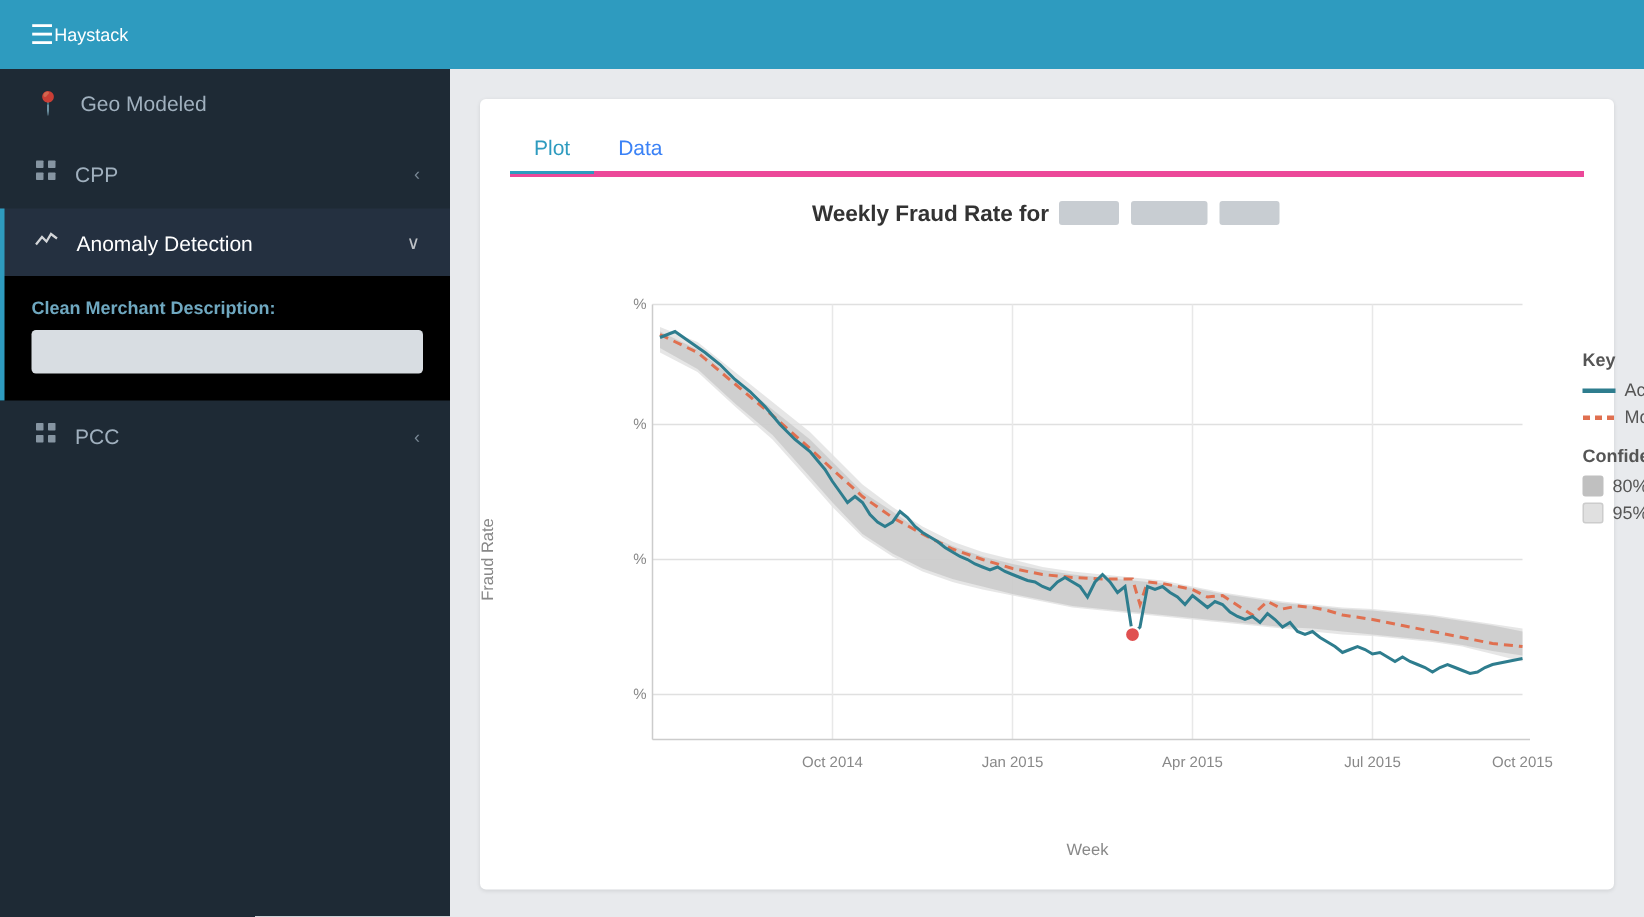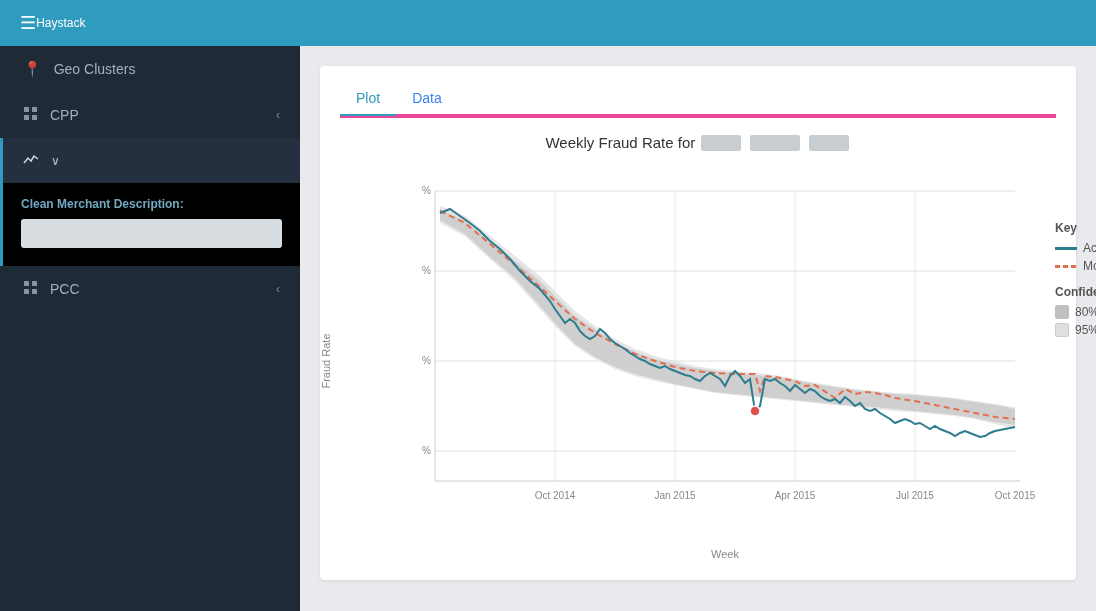--- a/index.html
+++ b/index.html
@@ -118,22 +118,22 @@
     }
     .tab.active {
       color: #2e9bbf;
       border-bottom-color: #2e9bbf;
     }
 
     
     .chart-title {
       text-align: center;
       font-size: 15px;
-      font-weight: 400;
-      margin-bottom: 10px;
+      font-weight: 700;
+      margin-bottom: 22px;
       color: #333;
     }
     .chart-title-blur {
       display: inline-block;
       background: #c8cdd2;
       color: transparent;
       border-radius: 2px;
       padding: 0 4px;
       margin: 0 2px;
       font-size: 14px;
@@ -209,21 +209,21 @@
   <span class="hamburger-icon">☰</span>
   <div class="header-title">Haystack</div>
 </div>
 
 <div class="main-layout">
 
   <nav class="sidebar">
 
     <div class="sidebar-item">
       <span class="item-icon">📍</span>
-      <span class="item-label">Geo Clusters</span>
+      <span class="item-label">Geo Modeled</span>
     </div>
 
     <div class="sidebar-item">
       <span class="item-icon">
         <svg width="15" height="15" viewBox="0 0 15 15" fill="none">
             <rect x="1" y="1" width="5" height="5" rx="0.5" fill="#a0b0be"></rect>
             <rect x="9" y="1" width="5" height="5" rx="0.5" fill="#a0b0be"></rect>
             <rect x="1" y="9" width="5" height="5" rx="0.5" fill="#a0b0be"></rect>
             <rect x="9" y="9" width="5" height="5" rx="0.5" fill="#a0b0be"></rect>
           </svg>
@@ -231,20 +231,21 @@
       <span class="item-label">CPP</span>
       <span class="chevron">‹</span>
     </div>
 
     <div class="sidebar-item active">
       <span class="item-icon">
         <svg width="16" height="13" viewBox="0 0 16 13" fill="none">
             <polyline points="1,10 5,5 8,8 11,3 15,6" stroke="#fff" stroke-width="1.5" fill="none"></polyline>
           </svg>
       </span>
+      <span class="item-label">Anomaly Detection</span>
       <span class="chevron">∨</span>
     </div>
 
     <div class="anomaly-sub">
       <div class="sub-label">Clean Merchant Description:</div>
       <input class="sub-input" type="text" value="" placeholder="" style="">
     </div>
 
     <div class="sidebar-item">
       <span class="item-icon">

